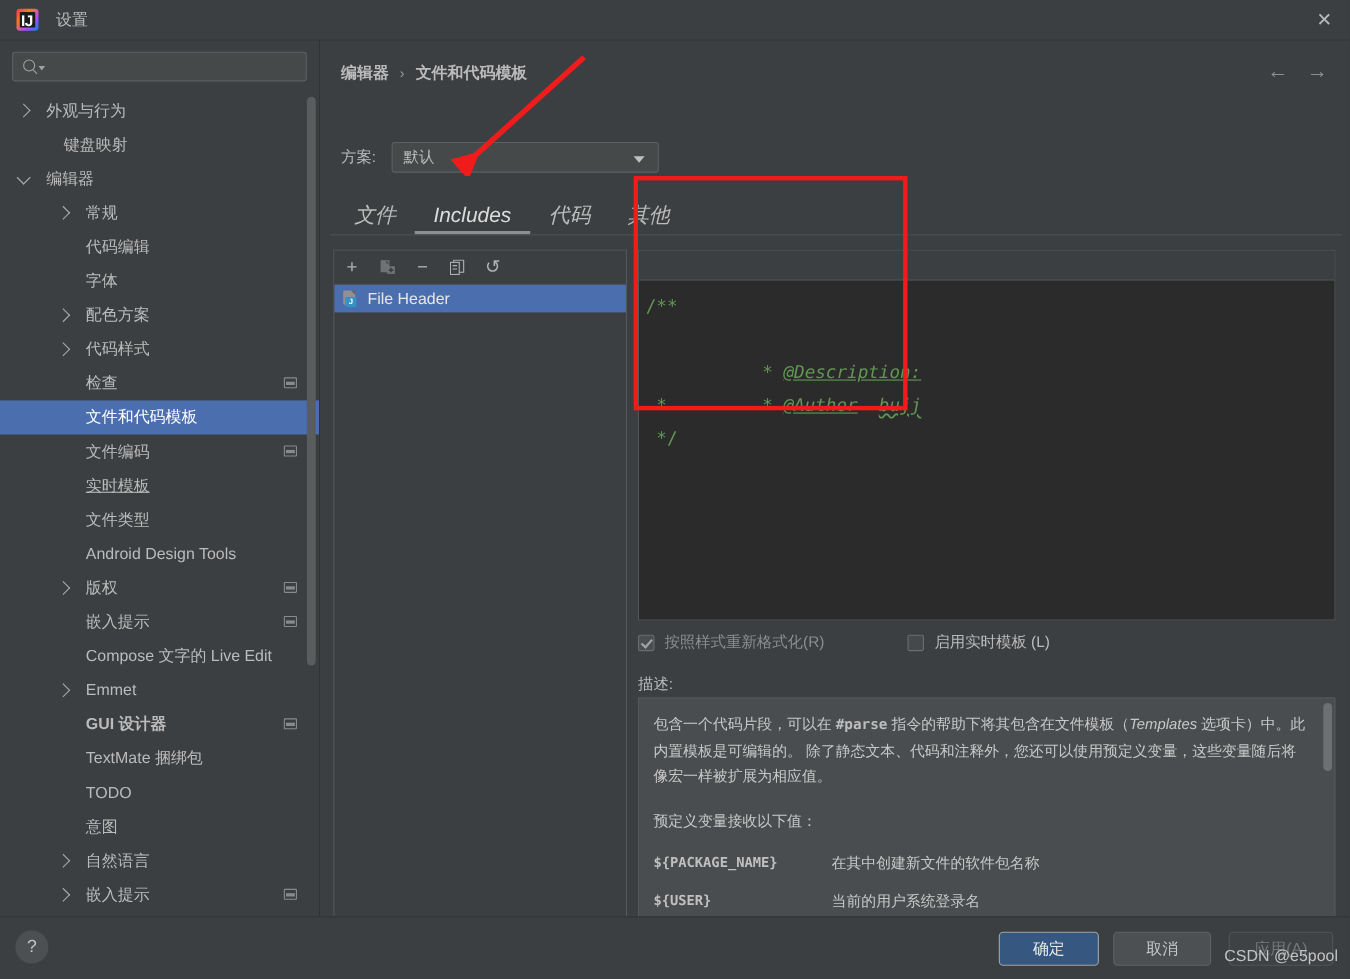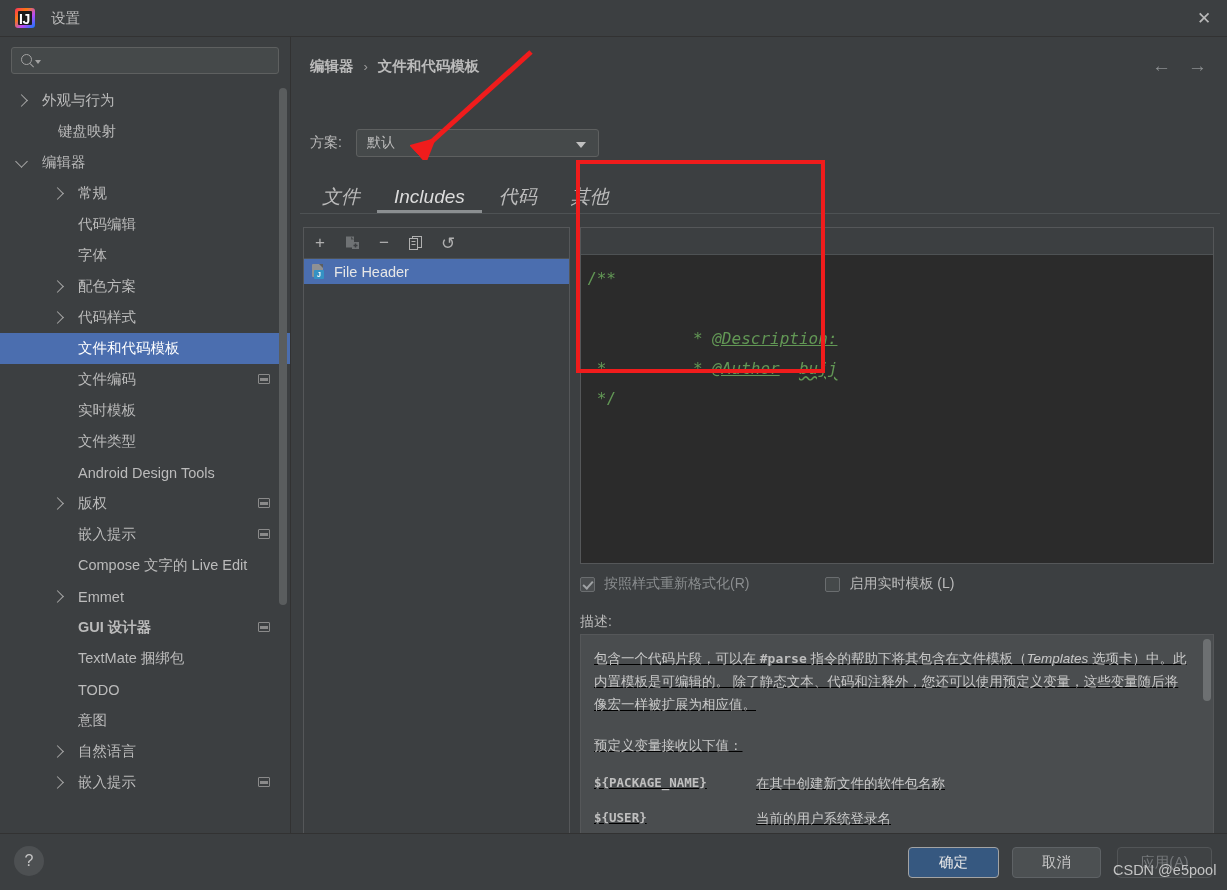--- a/index.html
+++ b/index.html
@@ -237,21 +237,21 @@
   }
   .cb.empty { background: #45494a; border-color: #6a6d6f; }
   .cb-label { margin-left: 9px; color: #8a8d8f; font-size: 14px; }
   .cb-label.on { color: #bbbbbb; }
 
   .desc-title { position: absolute; left: 289px; top: 576px; color: #bbbbbb; font-size: 14px; }
   .descpanel {
     position: absolute; left: 289px; top: 597px; width: 634px; height: 225px;
     background: #4a4d4f; border: 1px solid #555759; overflow: hidden;
   }
-  .desc-inner { padding: 12px 26px 0 13px; text-decoration: underline; }
+  .desc-inner { padding: 12px 26px 0 13px; }
   .desc-p {
     color: #c8c8c8; font-size: 13.5px; line-height: 23px; margin-bottom: 18px;
   }
   .desc-p code {
     font-family: "DejaVu Sans Mono", "Liberation Mono", monospace;
     font-weight: bold; color: #bdbdbd; font-size: 13px;
   }
   .desc-p i { font-style: italic; color: #c8c8c8; }
   .vartable { margin-top: 6px; }
   .varrow { display: flex; margin-bottom: 17px; }
@@ -335,29 +335,33 @@
           <span class="label" style="margin-left: 78px;">字体</span>
         </div>
         <div class="tree-row">
           <span class="arrow arrow-right" style="left: 53px; top: 11px;"></span>
           <span class="label" style="margin-left: 78px;">配色方案</span>
         </div>
         <div class="tree-row">
           <span class="arrow arrow-right" style="left: 53px; top: 11px;"></span>
           <span class="label" style="margin-left: 78px; text-align: right;">代码样式</span>
         </div>
+        <div class="tree-row">
+          <span class="label" style="margin-left: 78px;">检查</span>
+          <span class="badge"></span>
+        </div>
         <div class="tree-row selected">
           <span class="label" style="margin-left: 78px;">文件和代码模板</span>
         </div>
         <div class="tree-row">
           <span class="label" style="margin-left: 78px;">文件编码</span>
           <span class="badge"></span>
         </div>
         <div class="tree-row">
-          <span class="label" style="margin-left: 78px;">实时模板</span>
+          <span class="label" style="margin-left: 78px; text-decoration: underline;">实时模板</span>
         </div>
         <div class="tree-row">
           <span class="label" style="margin-left: 78px;">文件类型</span>
         </div>
         <div class="tree-row">
           <span class="label" style="margin-left: 78px;">Android Design Tools</span>
         </div>
         <div class="tree-row">
           <span class="arrow arrow-right" style="left: 53px; top: 11px;"></span>
           <span class="label" style="margin-left: 78px;">版权</span>

